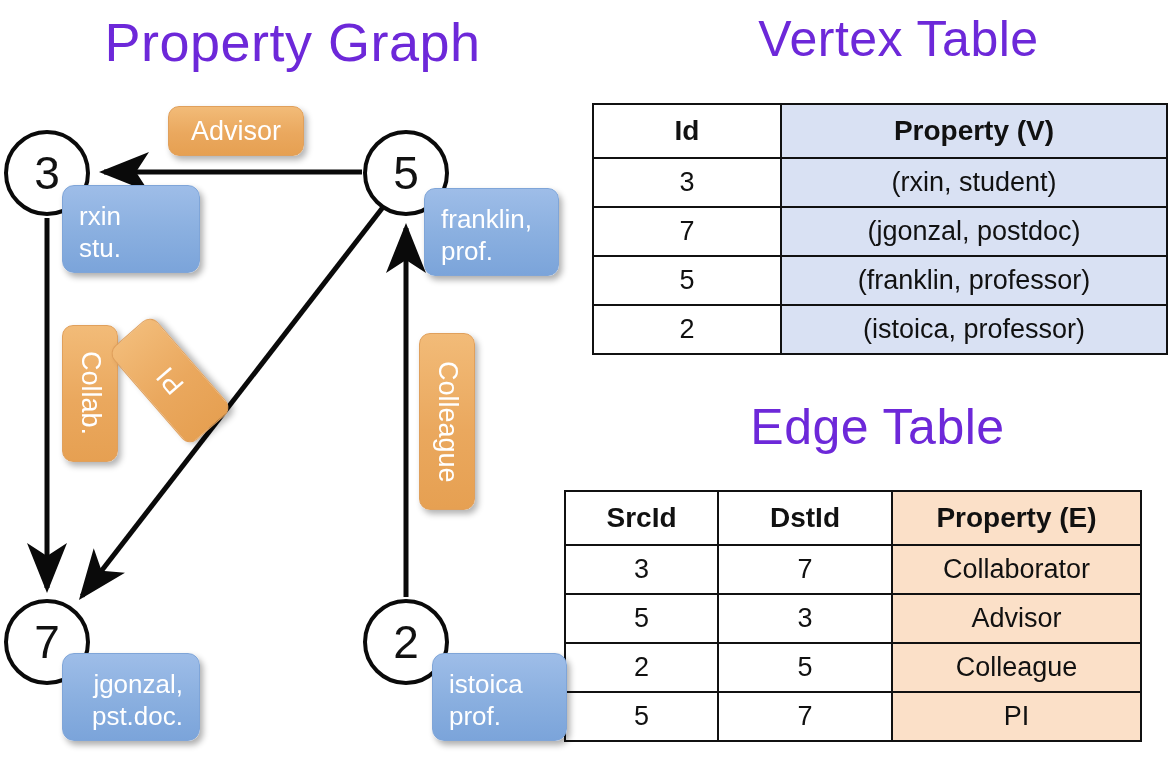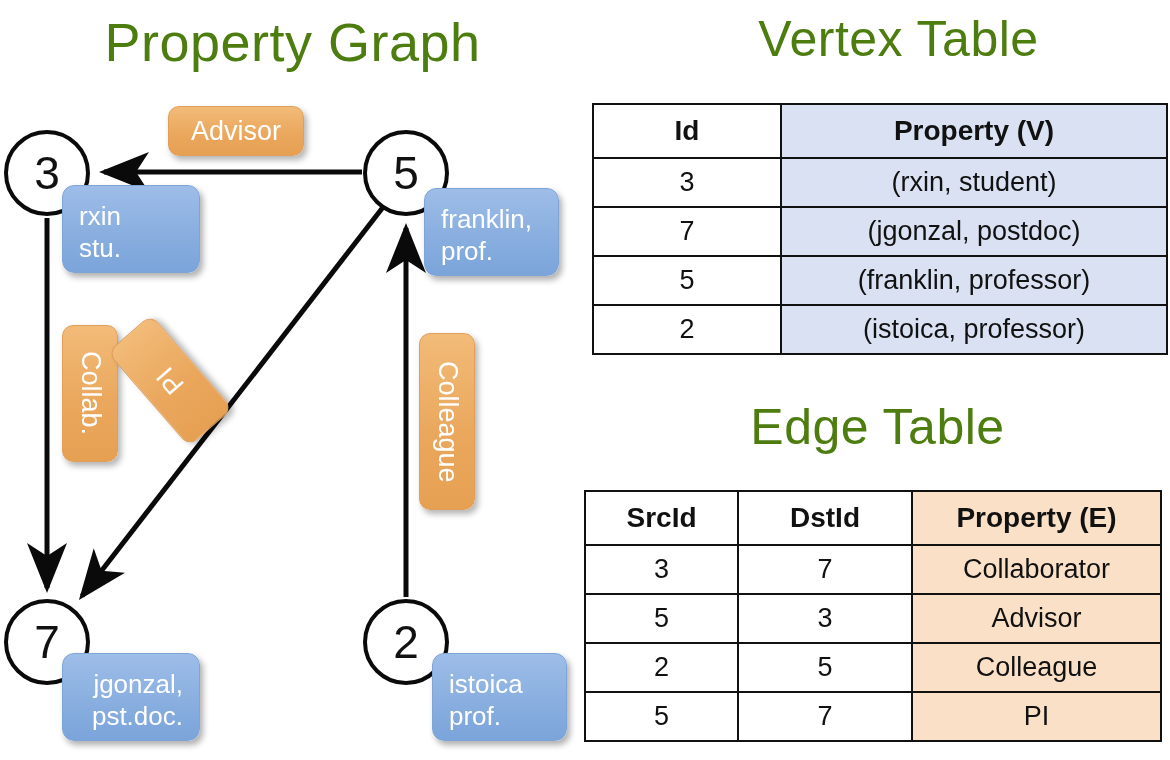--- a/index.html
+++ b/index.html
@@ -13,21 +13,21 @@
     position: relative;
     overflow: hidden;
     font-family: "Liberation Sans", sans-serif;
     color: #000000;
   }
 
   
   .title {
     position: absolute;
     font-weight: 400;
-    color: #4d7c0f;
+    color: #6d28d9;
     letter-spacing: 0.5px;
     white-space: nowrap;
   }
   #graph-title {
     left: 0; top: 12px;
     width: 585px;
     text-align: center;
     font-size: 54px;
     line-height: 60px;
   }
@@ -86,21 +86,21 @@
     border-radius: 12px;
     color: #ffffff;
     font-size: 26px;
     line-height: 32px;
     padding: 14px 16px 14px 16px;
     box-sizing: border-box;
     box-shadow: 3px 4px 6px rgba(0,0,0,0.32);
     z-index: 4;
   }
   #vbox-rxin     { left: 62px;  top: 185px; width: 138px; height: 88px; }
-  #vbox-franklin { left: 424px; top: 188px; width: 135px; height: 88px; }
+  #vbox-franklin { left: 424px; top: 188px; width: 135px; height: 88px; border-radius: 11px; }
   #vbox-jgonzal  { left: 62px;  top: 653px; width: 138px; height: 88px; text-align: right; }
   #vbox-istoica  { left: 424px; top: 653px; width: 135px; height: 88px; margin-left: 8px; }
 
   
   .ebox {
     position: absolute;
     background: linear-gradient(180deg, #f2bb78 0%, #eaa85e 55%, #e6a052 100%);
     border: 1px solid #e0a05c;
     border-radius: 11px;
     color: #ffffff;
@@ -164,21 +164,21 @@
     height: 52px;
     margin-left: 20px;
   }
 
   
   #vertex-table { left: 592px; top: 103px; width: 576px; }
   #vertex-table .col-id   { width: 188px; background: #ffffff; }
   #vertex-table .col-prop { background: #d9e1f3; }
 
   
-  #edge-table { left: 584px; top: 490px; width: 578px; }
+  #edge-table { left: 564px; top: 490px; width: 578px; }
   #edge-table .col-src  { width: 153px; background: #ffffff; }
   #edge-table .col-dst  { width: 174px; background: #ffffff; }
   #edge-table .col-prop { background: #fbe0c8; }
 </style>
 </head>
 <body>
 
 <div id="graph-title" class="title">Property Graph</div>
 
 <div id="graph-panel">

